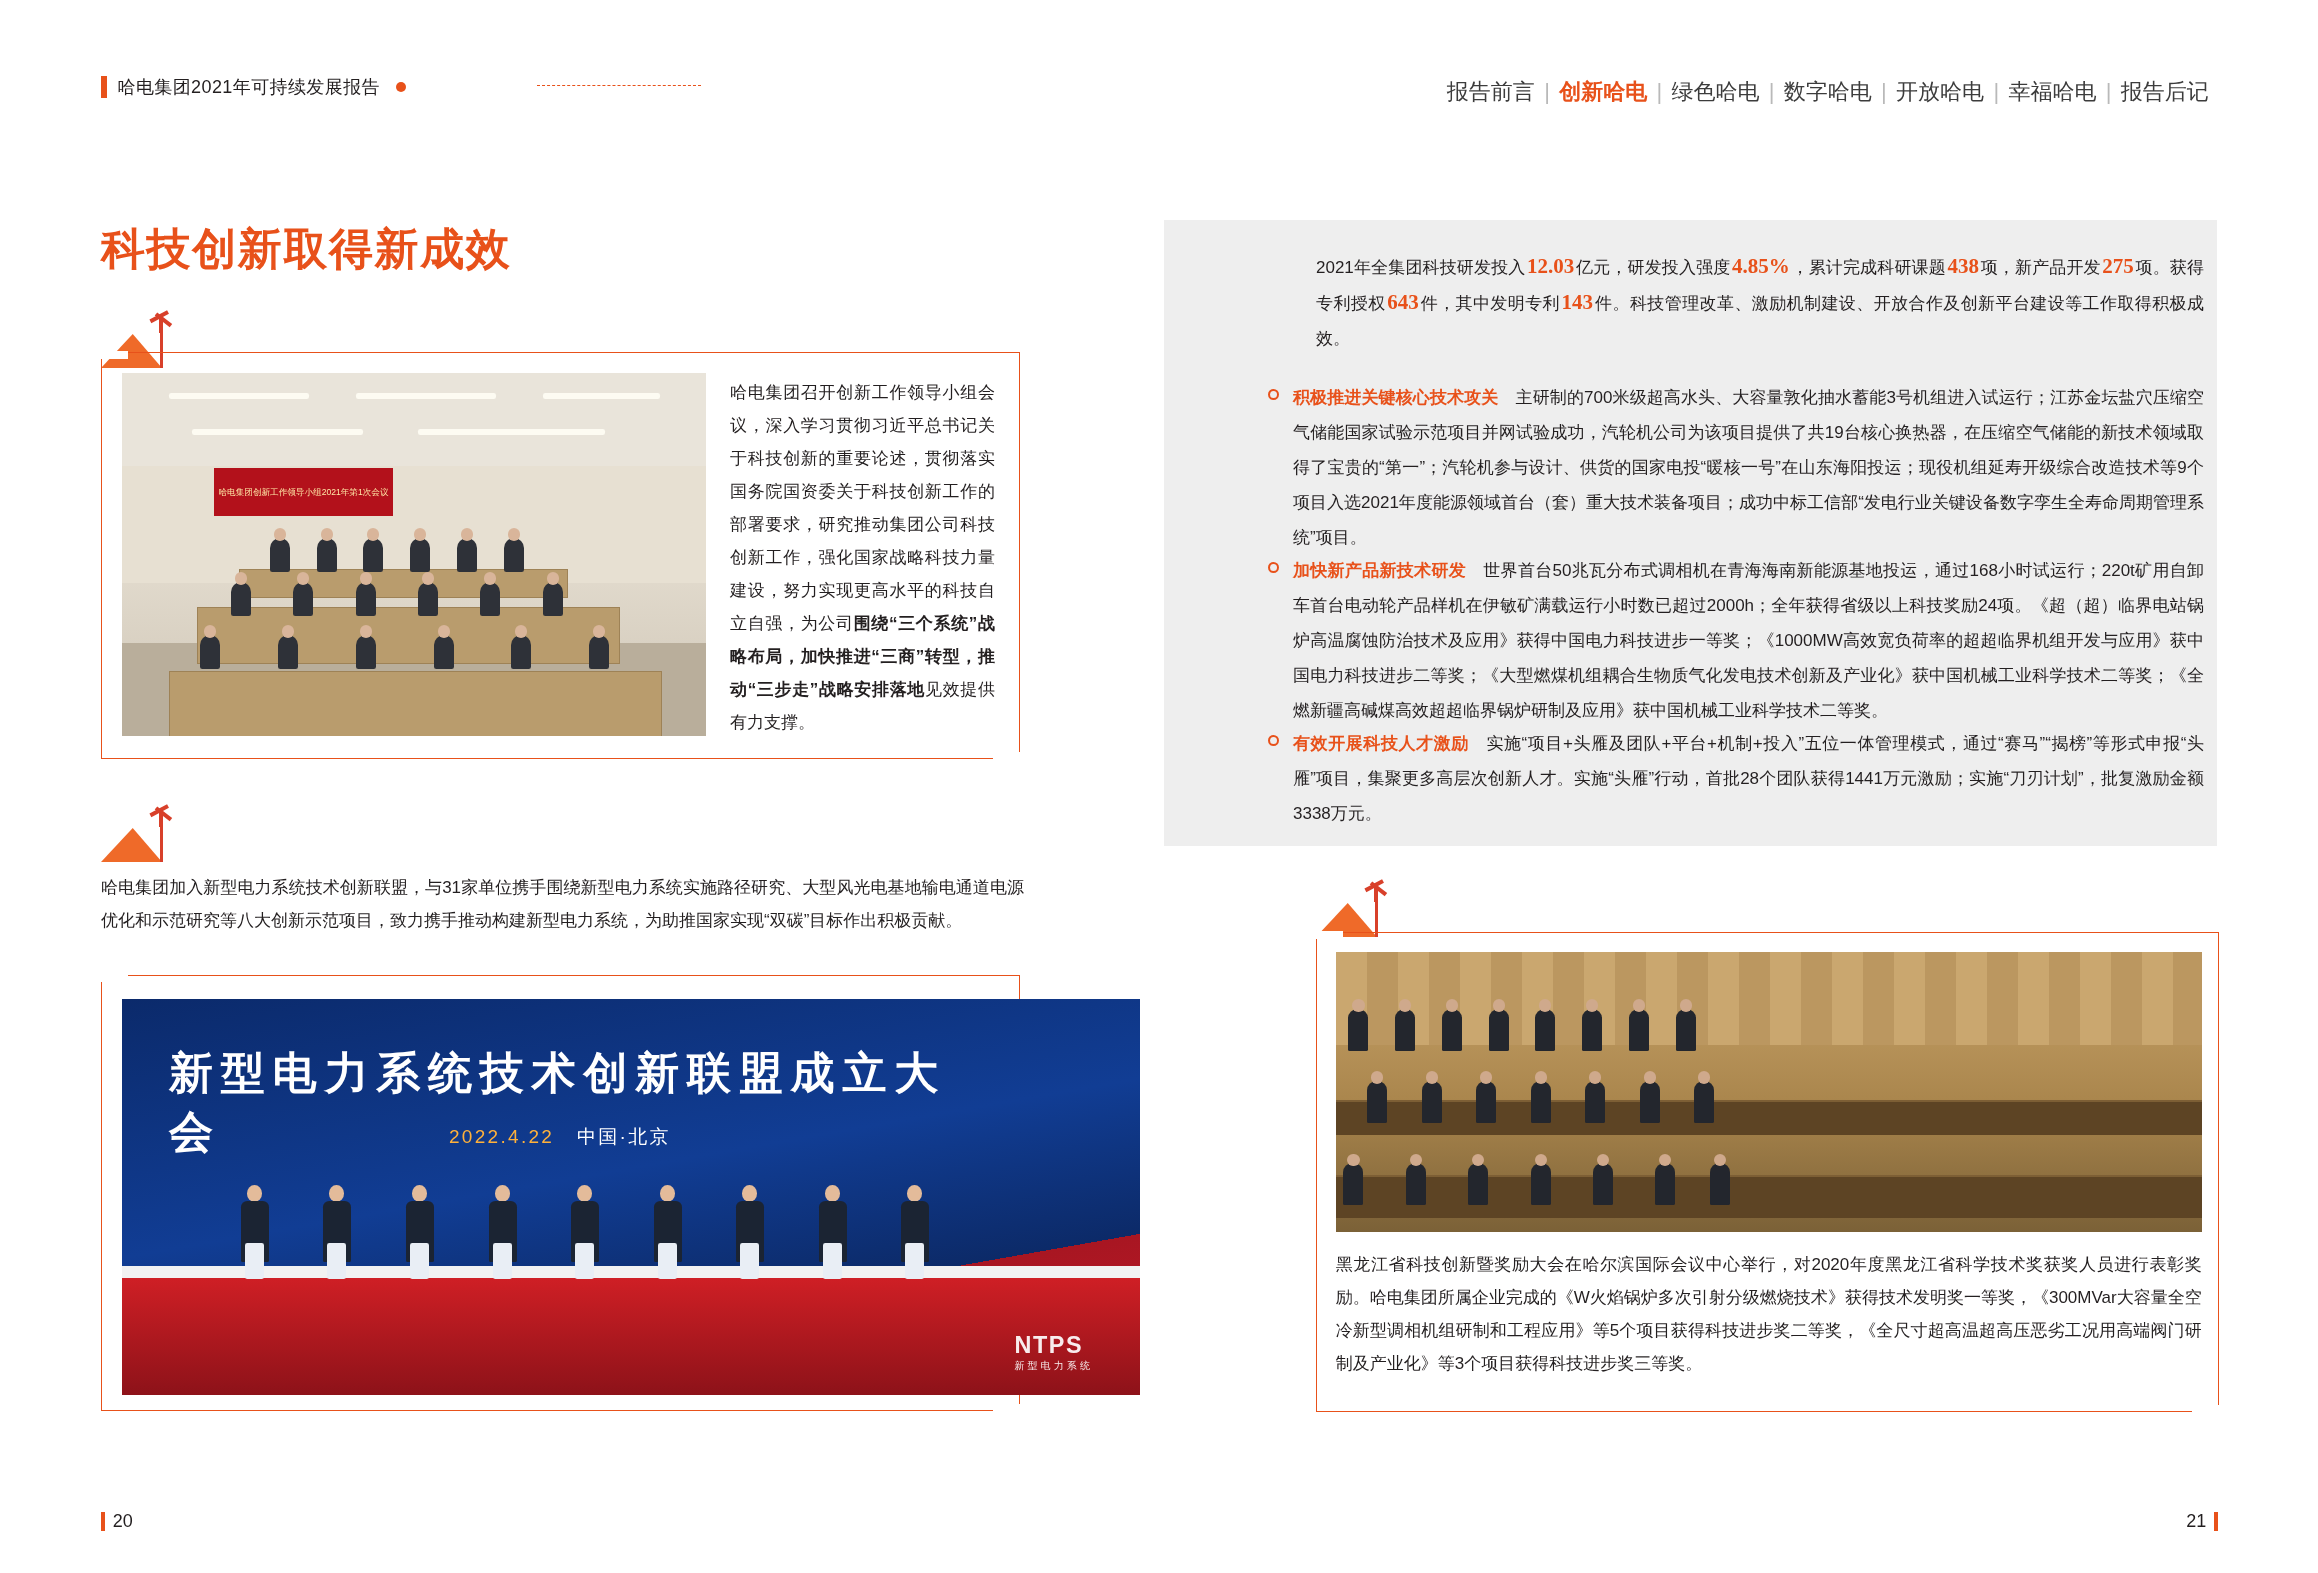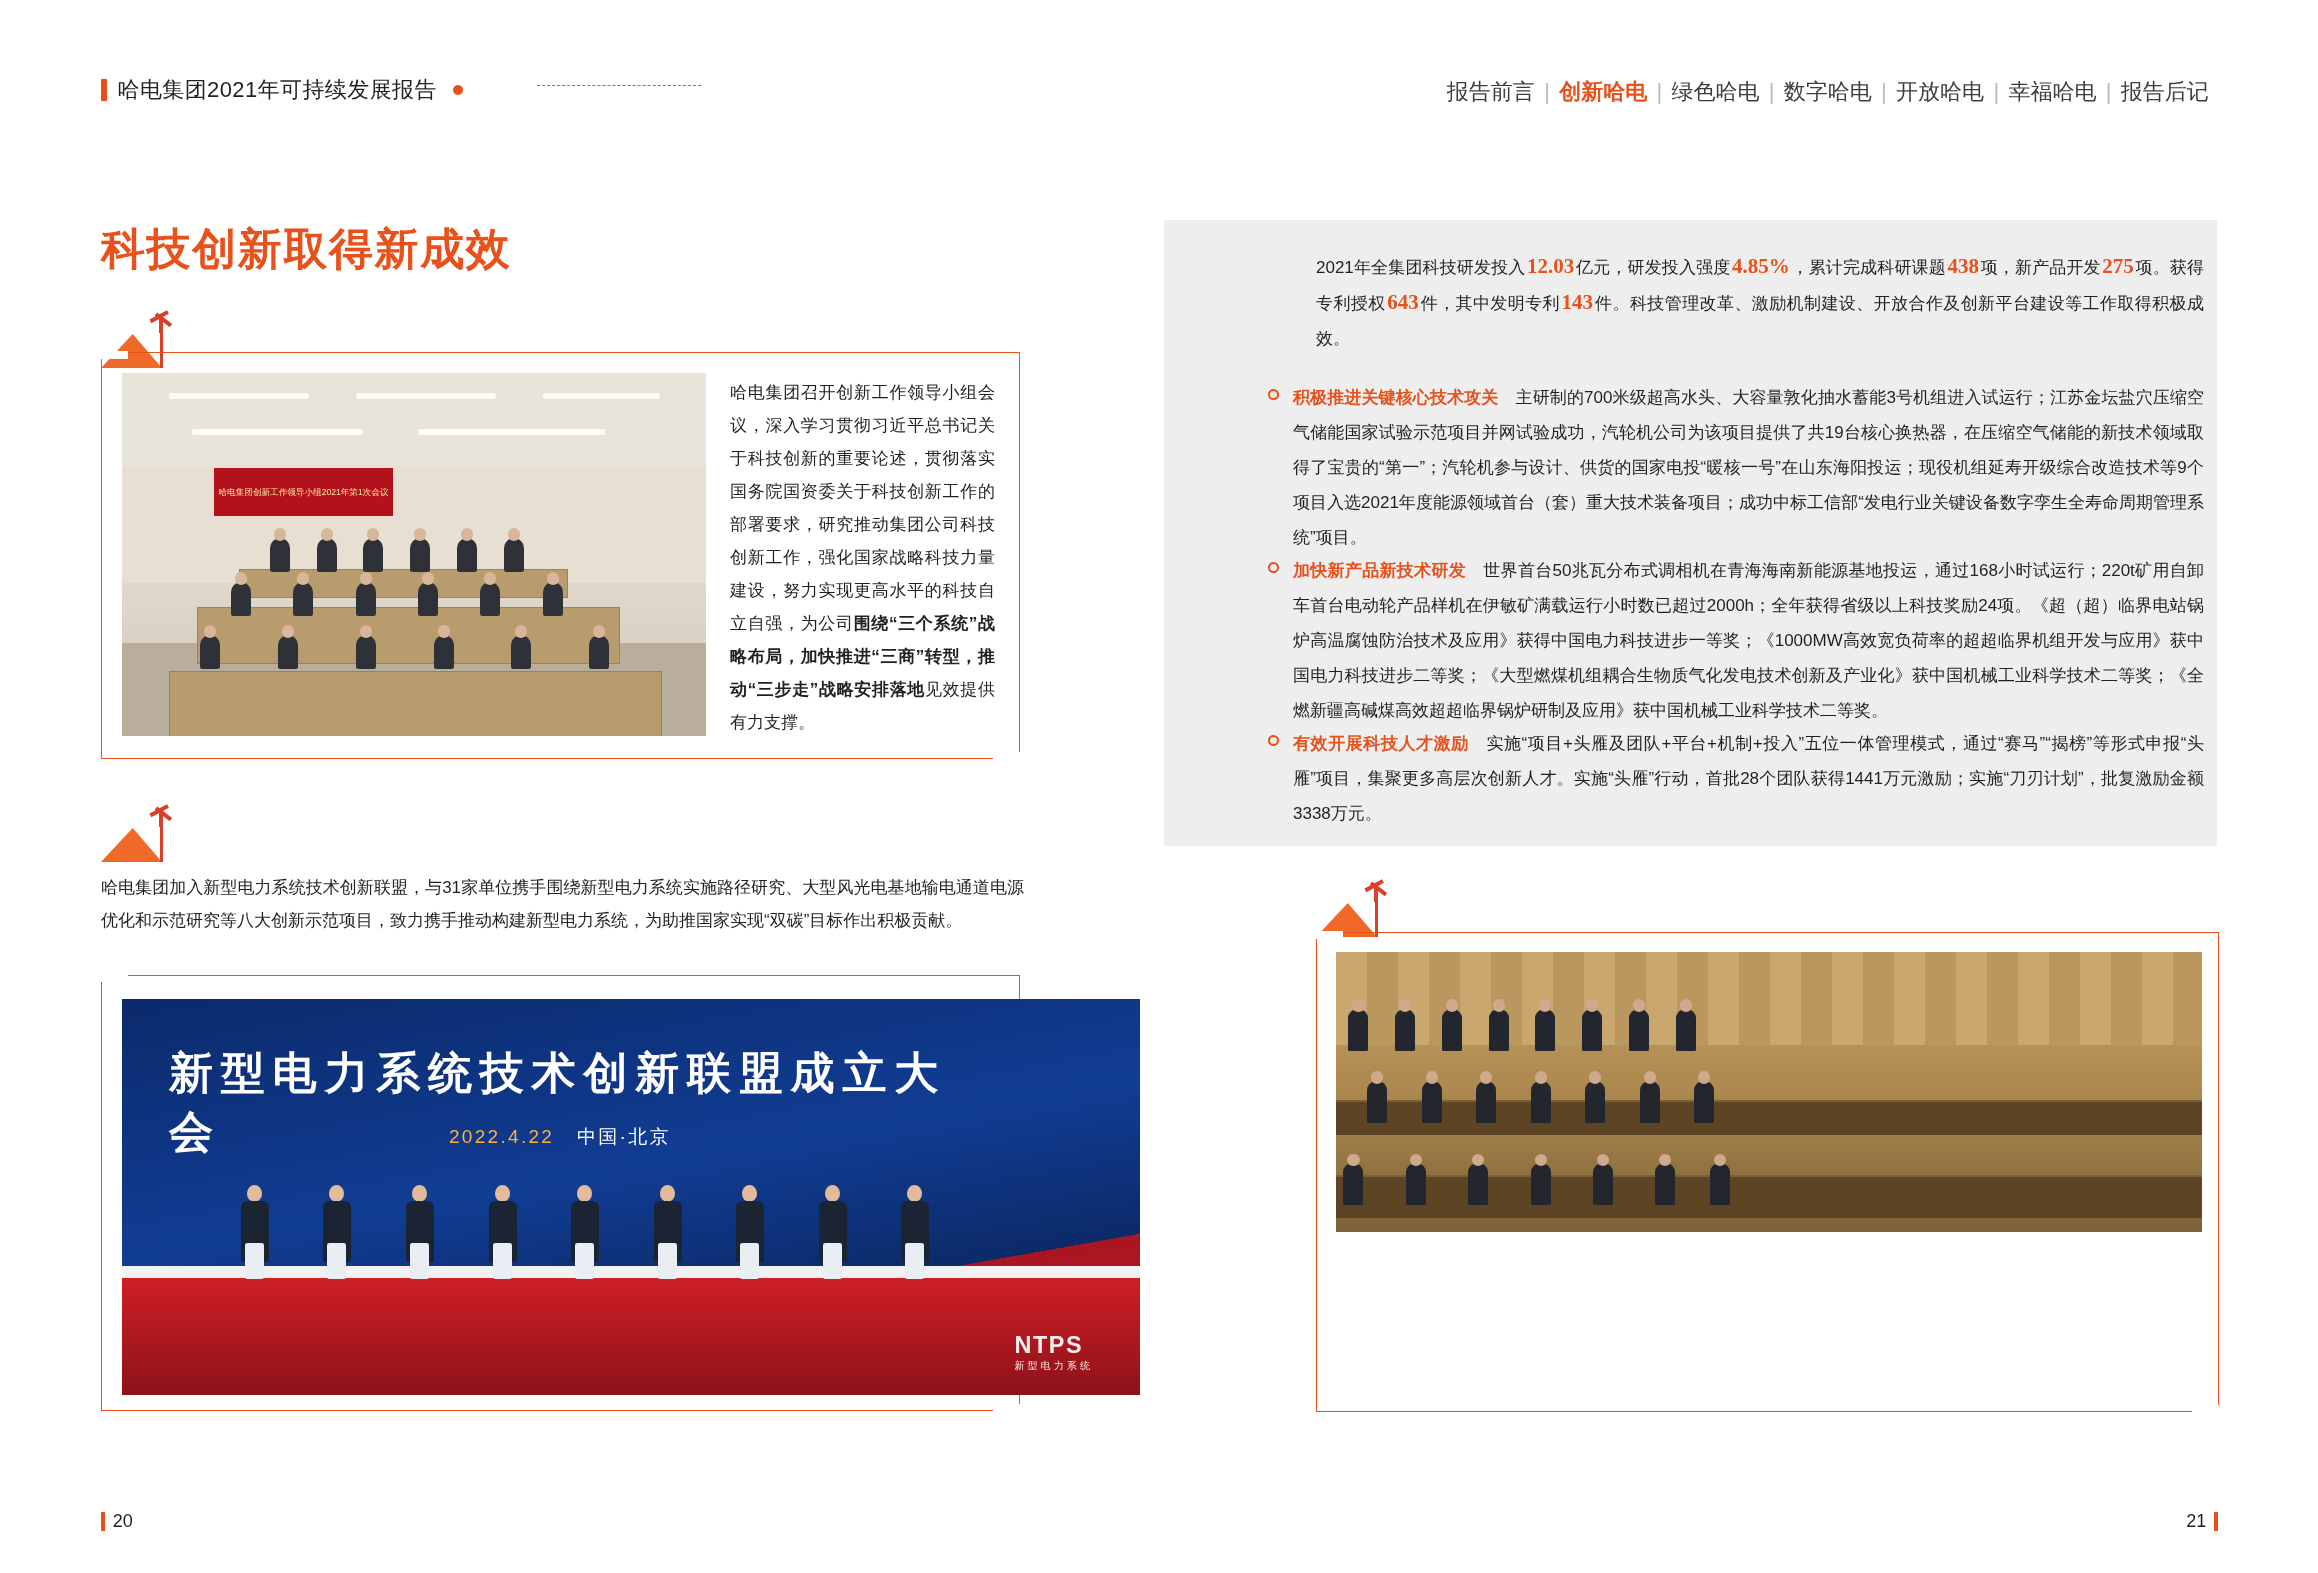--- a/index.html
+++ b/index.html
@@ -10,21 +10,21 @@
     color:#231f20;
     position:relative;
     overflow:hidden;
   }
   .page{position:absolute;inset:0;}
 
   
   .header{position:absolute;top:75px;left:101px;right:101px;height:31px;}
   .hdr-left{position:absolute;left:0;top:0;display:flex;align-items:center;gap:11px;}
   .hdr-bar{width:5.5px;height:22px;background:#e8511a;display:inline-block;}
-  .hdr-title{font-size:22px;color:#231f20;letter-spacing:0.4px;}
+  .hdr-title{font-size:18px;color:#231f20;letter-spacing:0.4px;}
   .hdr-dot{width:10px;height:10px;background:#e8511a;border-radius:50%;display:inline-block;margin-left:4.7px;}
   .hdr-dashes{position:absolute;left:436px;top:10px;width:164px;border-top:1.6px dashed #e8511a;}
   .hdr-nav{position:absolute;right:0;top:1.6px;display:flex;align-items:center;font-size:22px;color:#3c3c3c;}
   .hdr-nav span{padding:0 9.3px;}
   .hdr-nav .sep{color:#b9b9b9;padding:0;}
   .hdr-nav .active{color:#e8511a;font-weight:bold;}
 
   
   .h1{position:absolute;left:101px;top:220px;font-size:44px;font-weight:bold;color:#e8511a;letter-spacing:1.6px;}
 
@@ -317,20 +317,21 @@
           <div class="cperson" style="left:7.8px;bottom:26.5px;"></div>
           <div class="cperson" style="left:70px;bottom:26.5px;"></div>
           <div class="cperson" style="left:132px;bottom:26.5px;"></div>
           <div class="cperson" style="left:195px;bottom:26.5px;"></div>
           <div class="cperson" style="left:257px;bottom:26.5px;"></div>
           <div class="cperson" style="left:319px;bottom:26.5px;"></div>
           <div class="cperson" style="left:374px;bottom:26.5px;"></div>
         </div>
       </div>
     </div>
+    <div class="cap">黑龙江省科技创新暨奖励大会在哈尔滨国际会议中心举行，对2020年度黑龙江省科学技术奖获奖人员进行表彰奖励。哈电集团所属企业完成的《W火焰锅炉多次引射分级燃烧技术》获得技术发明奖一等奖，《300MVar大容量全空冷新型调相机组研制和工程应用》等5个项目获得科技进步奖二等奖，《全尺寸超高温超高压恶劣工况用高端阀门研制及产业化》等3个项目获得科技进步奖三等奖。</div>
   </div>
 
   <div class="pagenum" id="pgL">
     <span class="pn-bar"></span>
     <span>20</span>
   </div>
   <div class="pagenum" id="pgR">
     <span>21</span>
     <span class="pn-bar"></span>
   </div>

